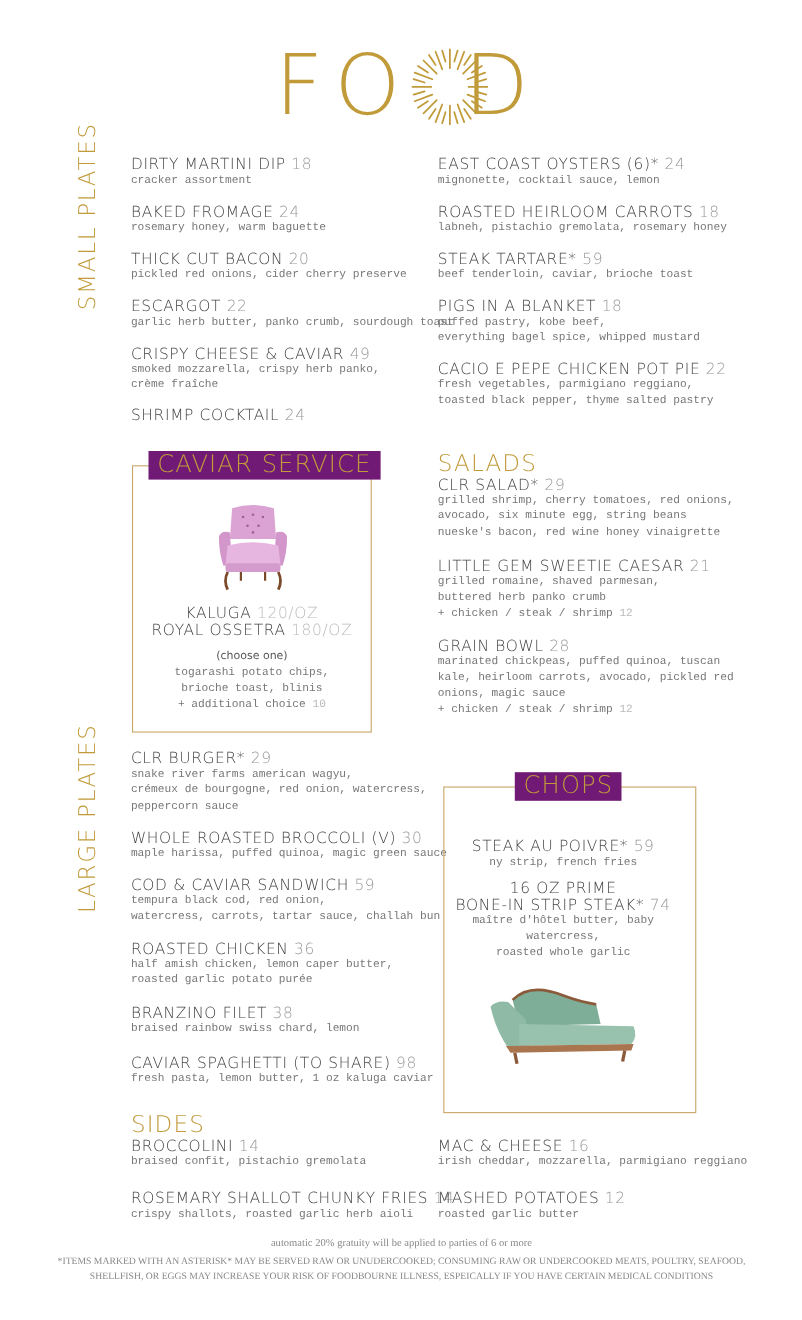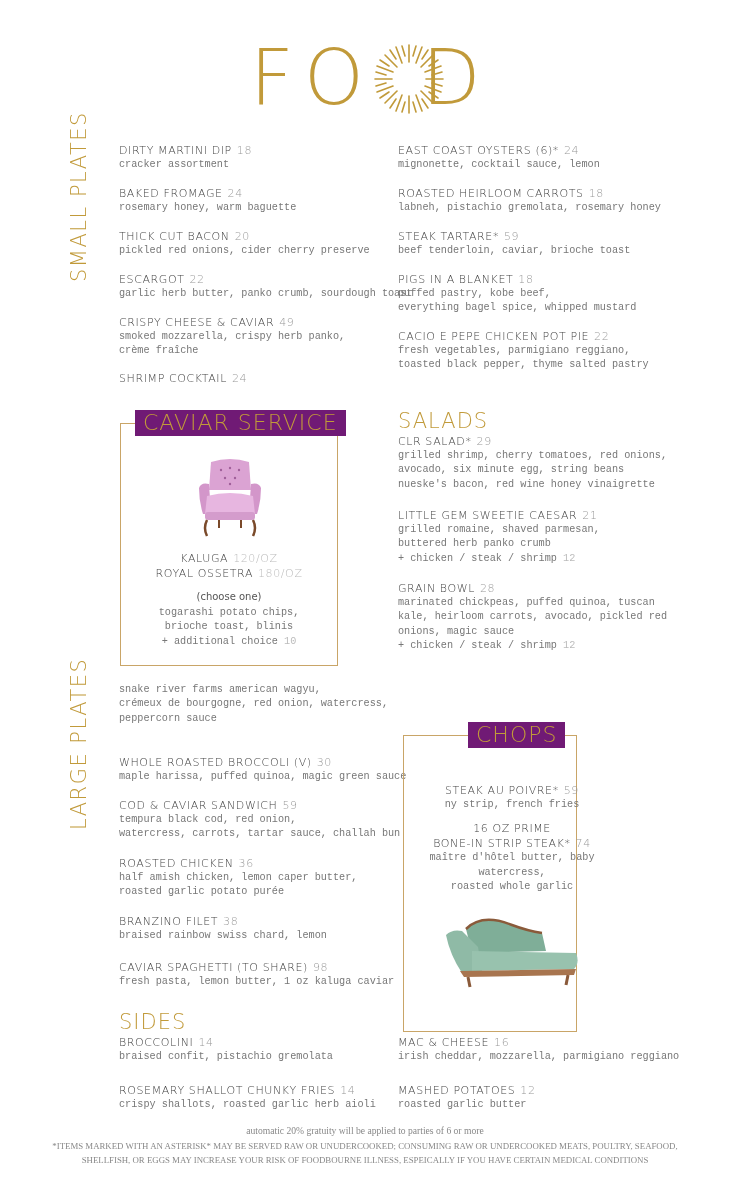--- a/index.html
+++ b/index.html
@@ -2,21 +2,21 @@
 <html><head>
 <meta charset="utf-8">
 <style>
   html, body { margin:0; padding:0; background:#ffffff; }
   body { width:729px; height:1200px; position:relative; overflow:hidden; font-family:"DejaVu Sans", sans-serif; color:#3a3a3a; }
   .abs { position:absolute; }
   .title-wrap { left:250px; top:40px; width:230px; height:76px; }
   .title-letter { position:absolute; top:0; font-family:"DejaVu Sans", sans-serif; font-weight:300; font-size:76px; line-height:76px; color:#c19a3a; letter-spacing:0; }
   .vlabel { position:absolute; transform-origin:0 0; transform:rotate(-90deg); font-family:"DejaVu Sans", sans-serif; font-size:21px; letter-spacing:1.5px; color:#c19a3a; white-space:nowrap; font-weight:300; }
   .item { position:absolute; }
-  .name { font-family:"DejaVu Sans", sans-serif; font-size:11px; letter-spacing:0.6px; color:#444; line-height:15px; text-transform:uppercase; font-weight:300; white-space:nowrap; }
+  .name { font-family:"DejaVu Sans", sans-serif; font-size:14px; letter-spacing:0.6px; color:#444; line-height:15px; text-transform:uppercase; font-weight:300; white-space:nowrap; }
   .price { color:#999; margin-left:5px; }
   .desc { font-family:Liberation Mono, monospace; font-size:10.2px; color:#777; line-height:14.3px; }
   .section-h { position:absolute; font-family:"DejaVu Sans", sans-serif; font-size:21px; color:#c19a3a; letter-spacing:1px; font-weight:300; line-height:22px; }
   .box { position:absolute; border:1.3px solid #c9a567; box-sizing:border-box; }
   .box-title { position:absolute; background:#701a75; padding:0 8px; font-family:"DejaVu Sans", sans-serif; font-size:22px; color:#c19a3a; letter-spacing:1px; font-weight:300; line-height:26px; white-space:nowrap; }
   .center { text-align:center; }
   .footer { position:absolute; left:40px; width:650px; text-align:center; font-family:Liberation Serif, serif; color:#888; }
   .foot1 { top:1125px; font-size:9.6px; }
   .foot2 { top:1140px; font-size:8.8px; line-height:13.5px; text-transform:uppercase; }
 </style>
@@ -165,20 +165,21 @@
   <div class="name"><span>GRAIN BOWL</span><span class="price">28</span></div>
   <div class="desc">marinated chickpeas, puffed quinoa, tuscan</div>
   <div class="desc">kale, heirloom carrots, avocado, pickled red</div>
   <div class="desc">onions, magic sauce</div>
   <div class="desc"><span>+ chicken / steak / shrimp</span> <span style="color:#bbb">12</span></div>
 </div>
 
 <div class="vlabel" style="left:67px; top:830px;">LARGE PLATES</div>
 
 <div class="item" style="left:119px; top:683px;">
+  <div class="name"><span>CLR BURGER*</span><span class="price">29</span></div>
   <div class="desc">snake river farms american wagyu,</div>
   <div class="desc">crémeux de bourgogne, red onion, watercress,</div>
   <div class="desc">peppercorn sauce</div>
 </div>
 <div class="item" style="left:119px; top:755px;">
   <div class="name"><span>WHOLE ROASTED BROCCOLI (V)</span><span class="price">30</span></div>
   <div class="desc">maple harissa, puffed quinoa, magic green sauce</div>
 </div>
 <div class="item" style="left:119px; top:798px;">
   <div class="name"><span>COD &amp; CAVIAR SANDWICH</span><span class="price">59</span></div>
@@ -192,21 +193,21 @@
 </div>
 <div class="item" style="left:119px; top:914px;">
   <div class="name"><span>BRANZINO FILET</span><span class="price">38</span></div>
   <div class="desc">braised rainbow swiss chard, lemon</div>
 </div>
 <div class="item" style="left:119px; top:960px;">
   <div class="name"><span>CAVIAR SPAGHETTI (TO SHARE)</span><span class="price">98</span></div>
   <div class="desc">fresh pasta, lemon butter, 1 oz kaluga caviar</div>
 </div>
 
-<div class="box" style="left:403px; top:735px; width:174px; height:297px;">
+<div class="box" style="left:403px; top:715px; width:230px; height:297px;">
   <div class="box-title" style="left:64px; top:-14px;">CHOPS</div>
   <div class="abs center" style="left:0; top:47px; width:216px;">
     <div class="name"><span>STEAK AU POIVRE*</span><span class="price">59</span></div>
     <div class="desc">ny strip, french fries</div>
     <div style="height:9px;"></div>
     <div class="name">16 OZ PRIME</div>
     <div class="name"><span>BONE-IN STRIP STEAK*</span><span class="price">74</span></div>
     <div class="desc">maître d'hôtel butter, baby watercress,</div>
     <div class="desc">roasted whole garlic</div>
   </div>

